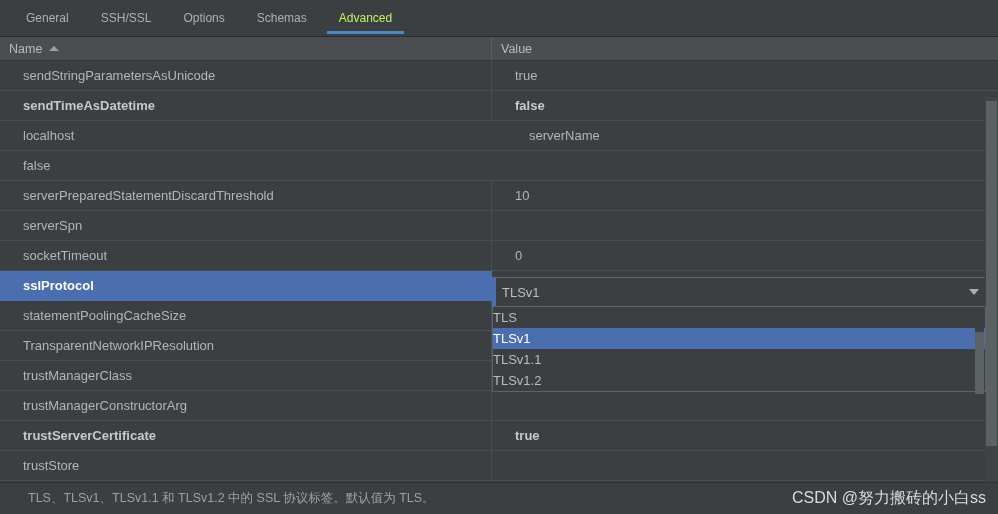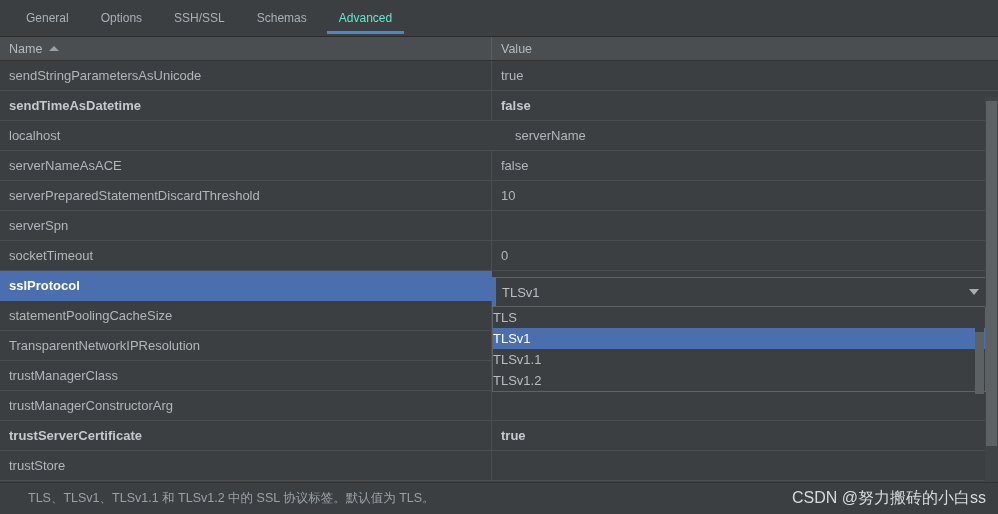--- a/index.html
+++ b/index.html
@@ -33,21 +33,21 @@
   .tab {
     position: relative;
     display: flex;
     align-items: center;
     padding: 0 16px;
     font-size: 12px;
     color: #a9b1b8;
     cursor: default;
     user-select: none;
   }
-  .tab.active { color: #5eead4; }
+  .tab.active { color: #bef264; }
   .tab.active .tab-underline {
     position: absolute;
     left: 4px; right: 4px;
     bottom: 2px;
     height: 3px;
     background: #4a88c7;
   }
 
   
   .table {
@@ -92,21 +92,21 @@
     display: flex;
     height: 30px;
     box-sizing: border-box;
     border-bottom: 1px solid #4a4e51;
   }
   .cell {
     display: flex;
     align-items: center;
     font-size: 13px;
     color: #b0b6bb;
-    padding-left: 9px;
+    padding-left: 23px;
     box-sizing: border-box;
     overflow: hidden;
     white-space: nowrap;
     cursor: default;
     user-select: none;
   }
   .cell-name { width: 492px; border-right: 1px solid #4a4e51; }
   .cell-value { flex: 1; text-align: right; }
   .row.bold .cell { font-weight: bold; color: #c4cace; }
   .row.selected { background: #4b6eaf; border-bottom: 1px solid #4b6eaf; }
@@ -248,24 +248,24 @@
 </head>
 <body>
 
 <div id="app">
 
   <div class="tabbar">
     <div class="tab">
       <span>General</span>
     </div>
     <div class="tab">
+      <span>SSH/SSL</span>
+    </div>
+    <div class="tab">
       <span>Options</span>
-    </div>
-    <div class="tab">
-      <span>SSH/SSL</span>
     </div>
     <div class="tab">
       <span>Schemas</span>
     </div>
     <div class="tab active">
       <span>Advanced</span>
       <span class="tab-underline"></span>
     </div>
   </div>
 
@@ -292,21 +292,20 @@
         <div class="cell cell-name">sendTimeAsDatetime</div>
         <div class="cell cell-value">false</div>
       </div>
 
       <div class="row">
         <div class="cell cell-value">localhost</div>
         <div class="cell cell-name">serverName</div>
       </div>
 
       <div class="row">
-        <div class="cell cell-name">serverNameAsACE</div>
         <div class="cell cell-value">false</div>
       </div>
 
       <div class="row">
         <div class="cell cell-name">serverPreparedStatementDiscardThreshold</div>
         <div class="cell cell-value">10</div>
       </div>
 
       <div class="row">
         <div class="cell cell-name">serverSpn</div>

